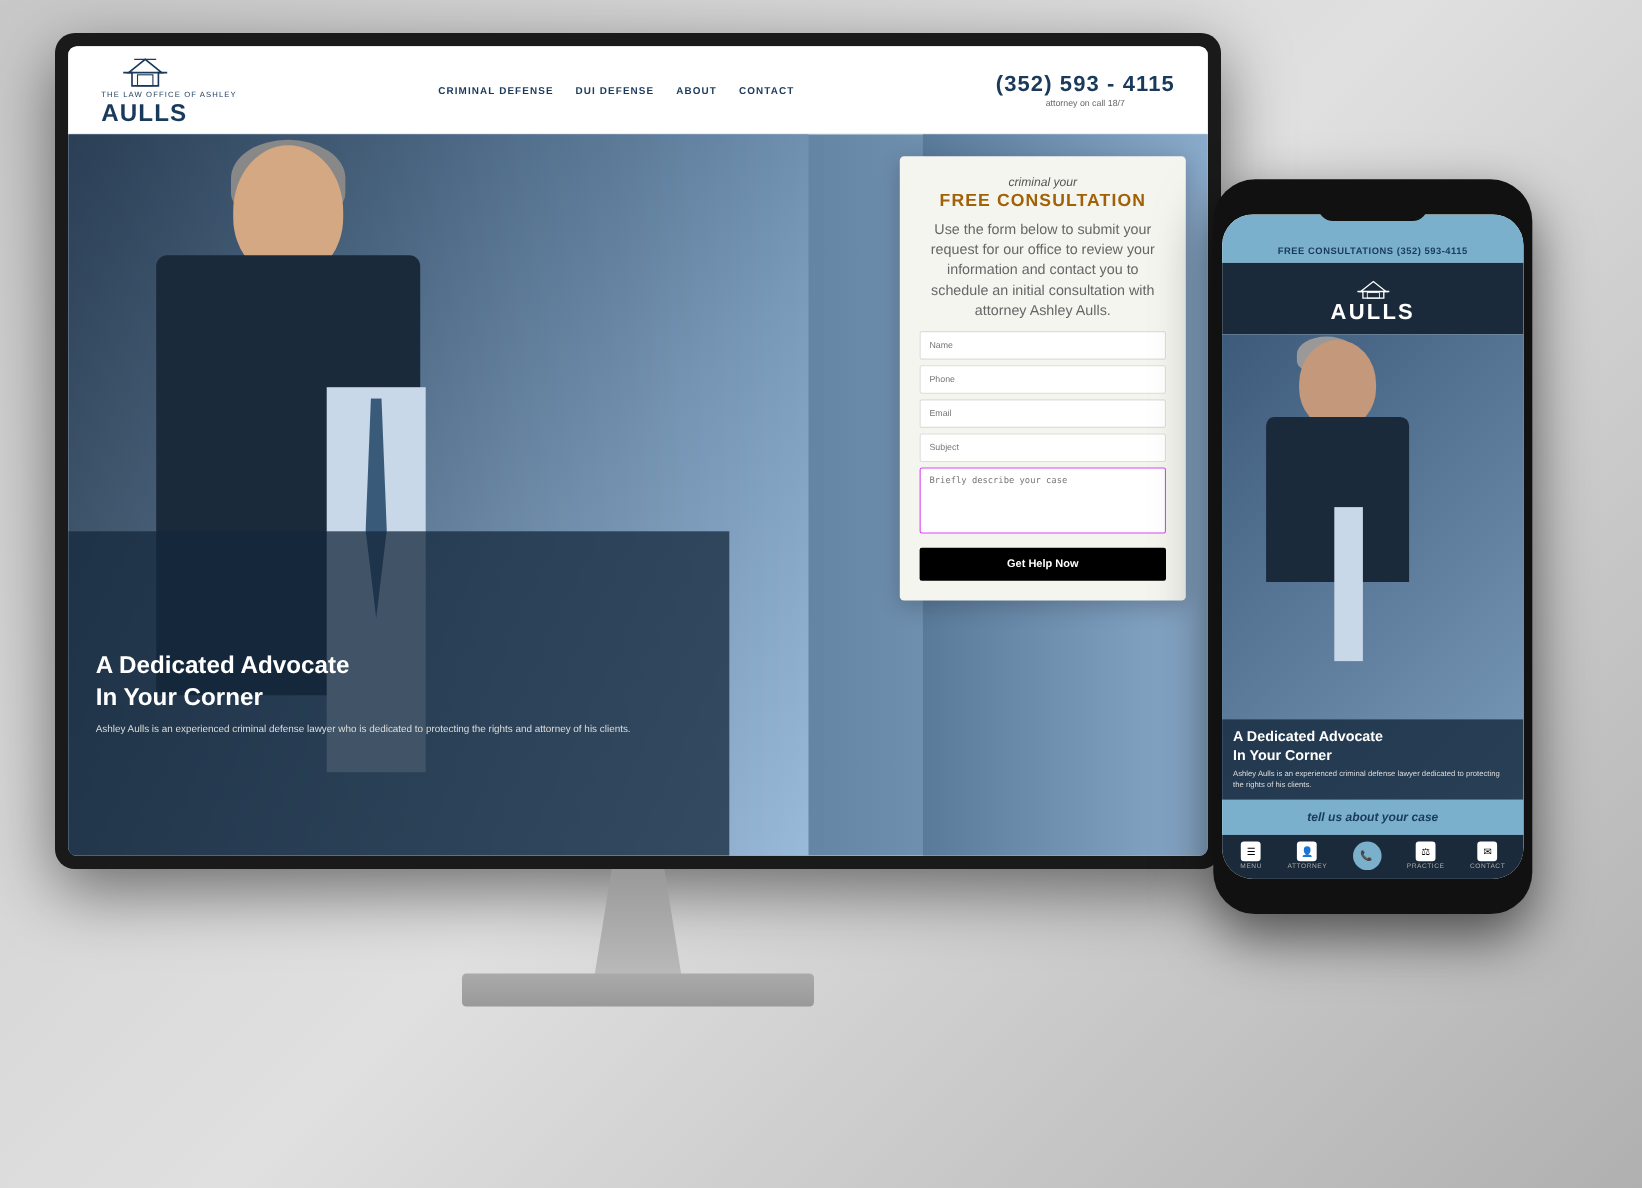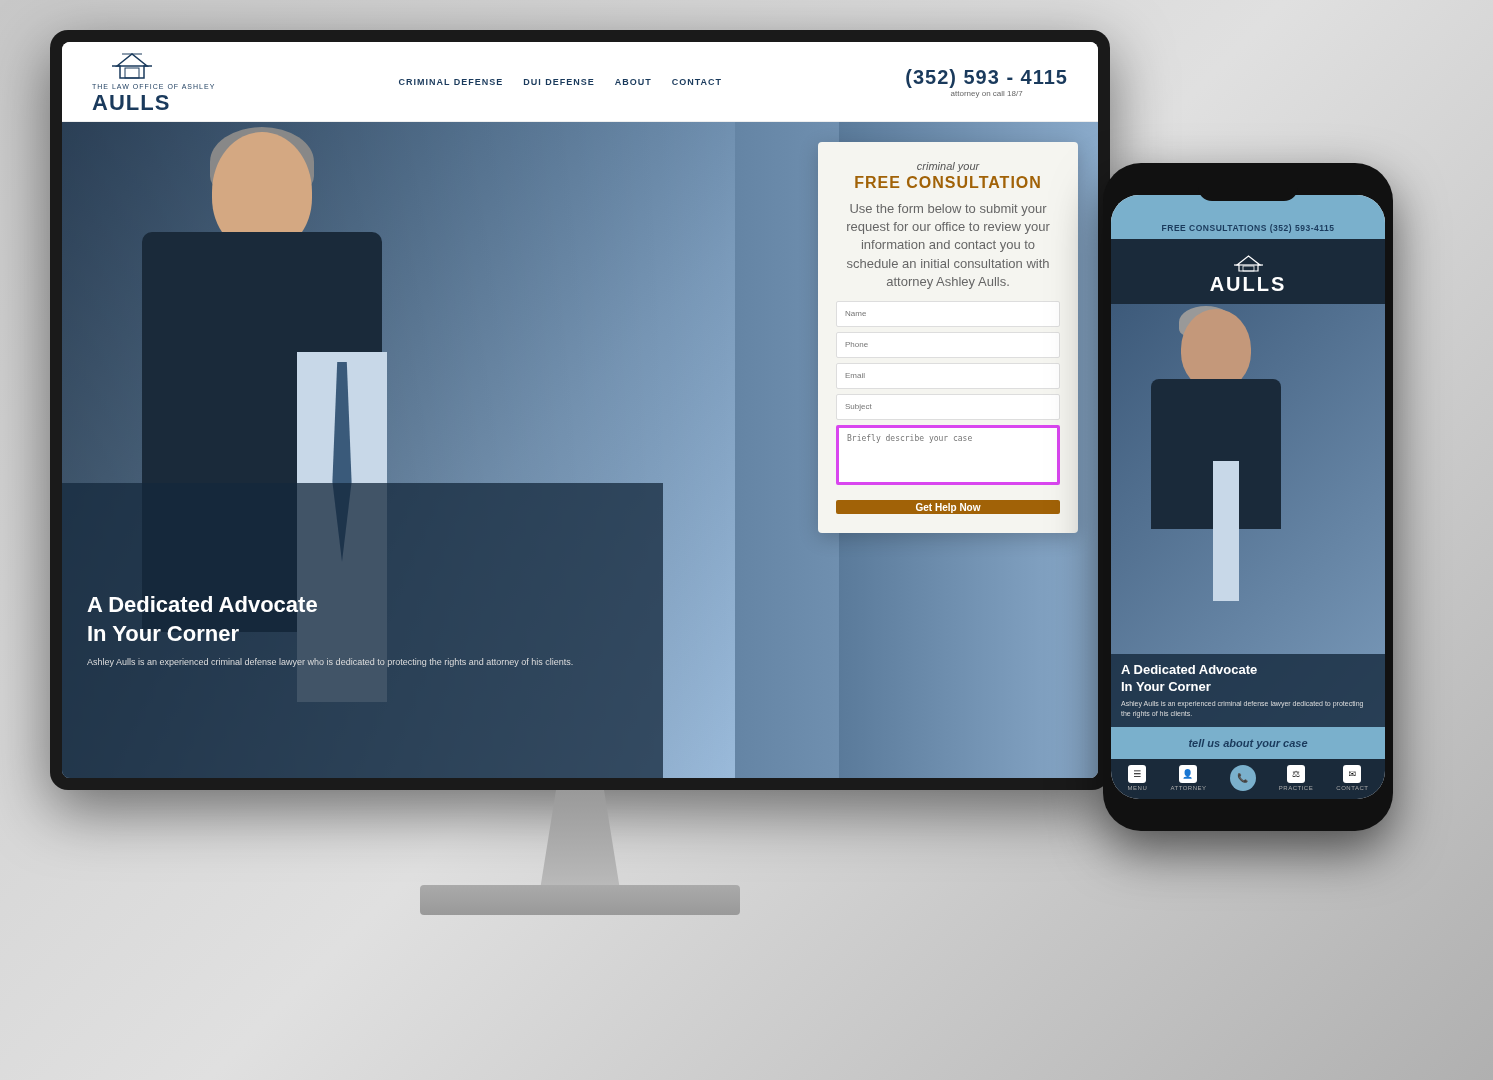--- a/index.html
+++ b/index.html
@@ -305,34 +305,34 @@
       padding: 0 8px;
       font-size: 8px;
       color: #999;
       margin-bottom: 5px;
       border-radius: 2px;
     }
 
     .form-textarea {
       width: 100%;
       height: 60px;
-      border: 3px solid #d946ef;
+      border: 1px solid #d946ef;
       background: #fff;
       padding: 6px 8px;
       font-size: 8px;
       color: #999;
       margin-bottom: 8px;
       border-radius: 2px;
       resize: none;
     }
 
     .form-submit {
       width: 100%;
-      height: 14px;
-      background: #a16207;
+      height: 30px;
+      background: #000000;
       border: none;
       color: #fff;
       font-size: 10px;
       font-weight: 600;
       cursor: pointer;
       border-radius: 2px;
     }
 
     
     .phone-device {

